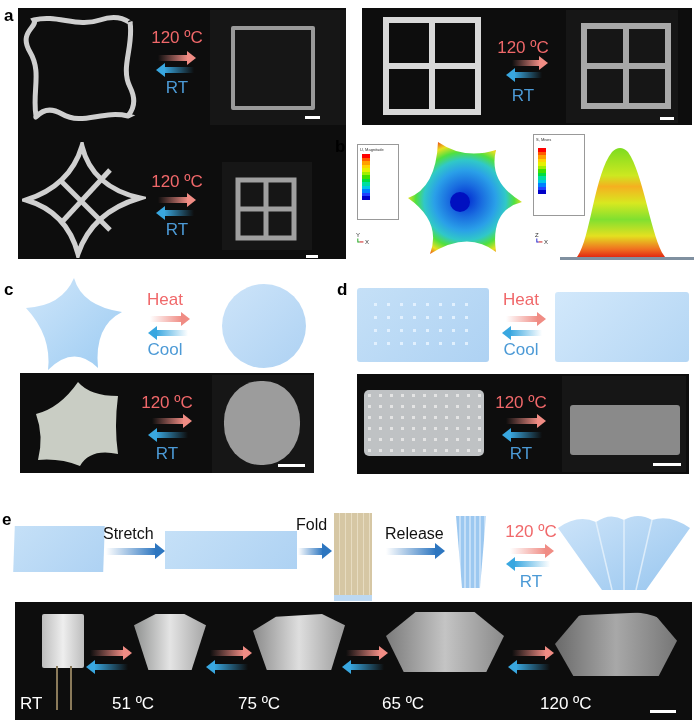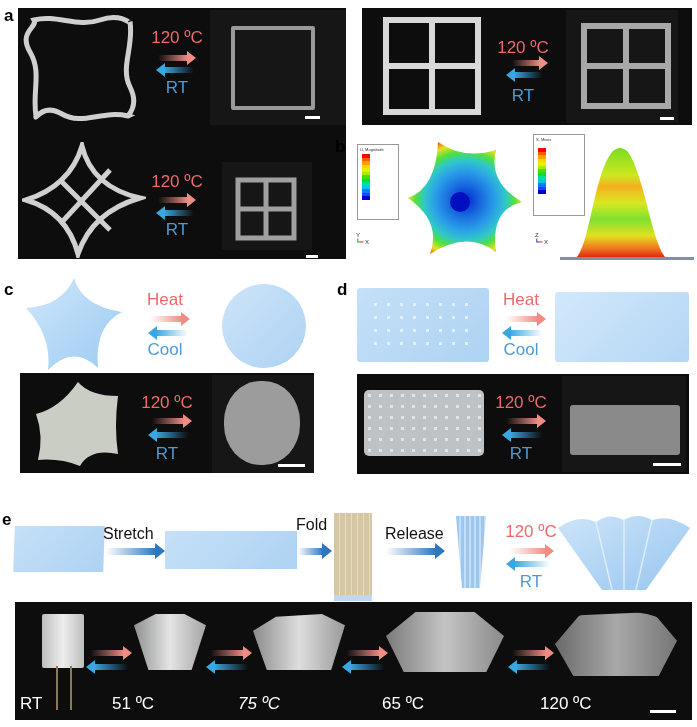--- a/index.html
+++ b/index.html
@@ -251,16 +251,16 @@
 <div class="arr-l" style="left:94px;top:664px;width:34px;"></div>
 <div class="arr-r" style="left:210px;top:650px;width:34px;"></div>
 <div class="arr-l" style="left:214px;top:664px;width:34px;"></div>
 <div class="arr-r" style="left:346px;top:650px;width:34px;"></div>
 <div class="arr-l" style="left:350px;top:664px;width:34px;"></div>
 <div class="arr-r" style="left:512px;top:650px;width:34px;"></div>
 <div class="arr-l" style="left:516px;top:664px;width:34px;"></div>
 
 <div class="txt-white" style="left:20px;top:694px;">RT</div>
 <div class="txt-white" style="left:112px;top:694px;">51 ºC</div>
-<div class="txt-white" style="left:238px;top:694px;font-style:italic;">75 ºC</div>
+<div class="txt-white" style="left:238px;top:694px;">75 ºC</div>
 <div class="txt-white" style="left:382px;top:694px;">65 ºC</div>
 <div class="txt-white" style="left:540px;top:694px;">120 ºC</div>
 <div class="scalebar" style="left:650px;top:710px;width:26px;"></div>
 
 </body></html>

